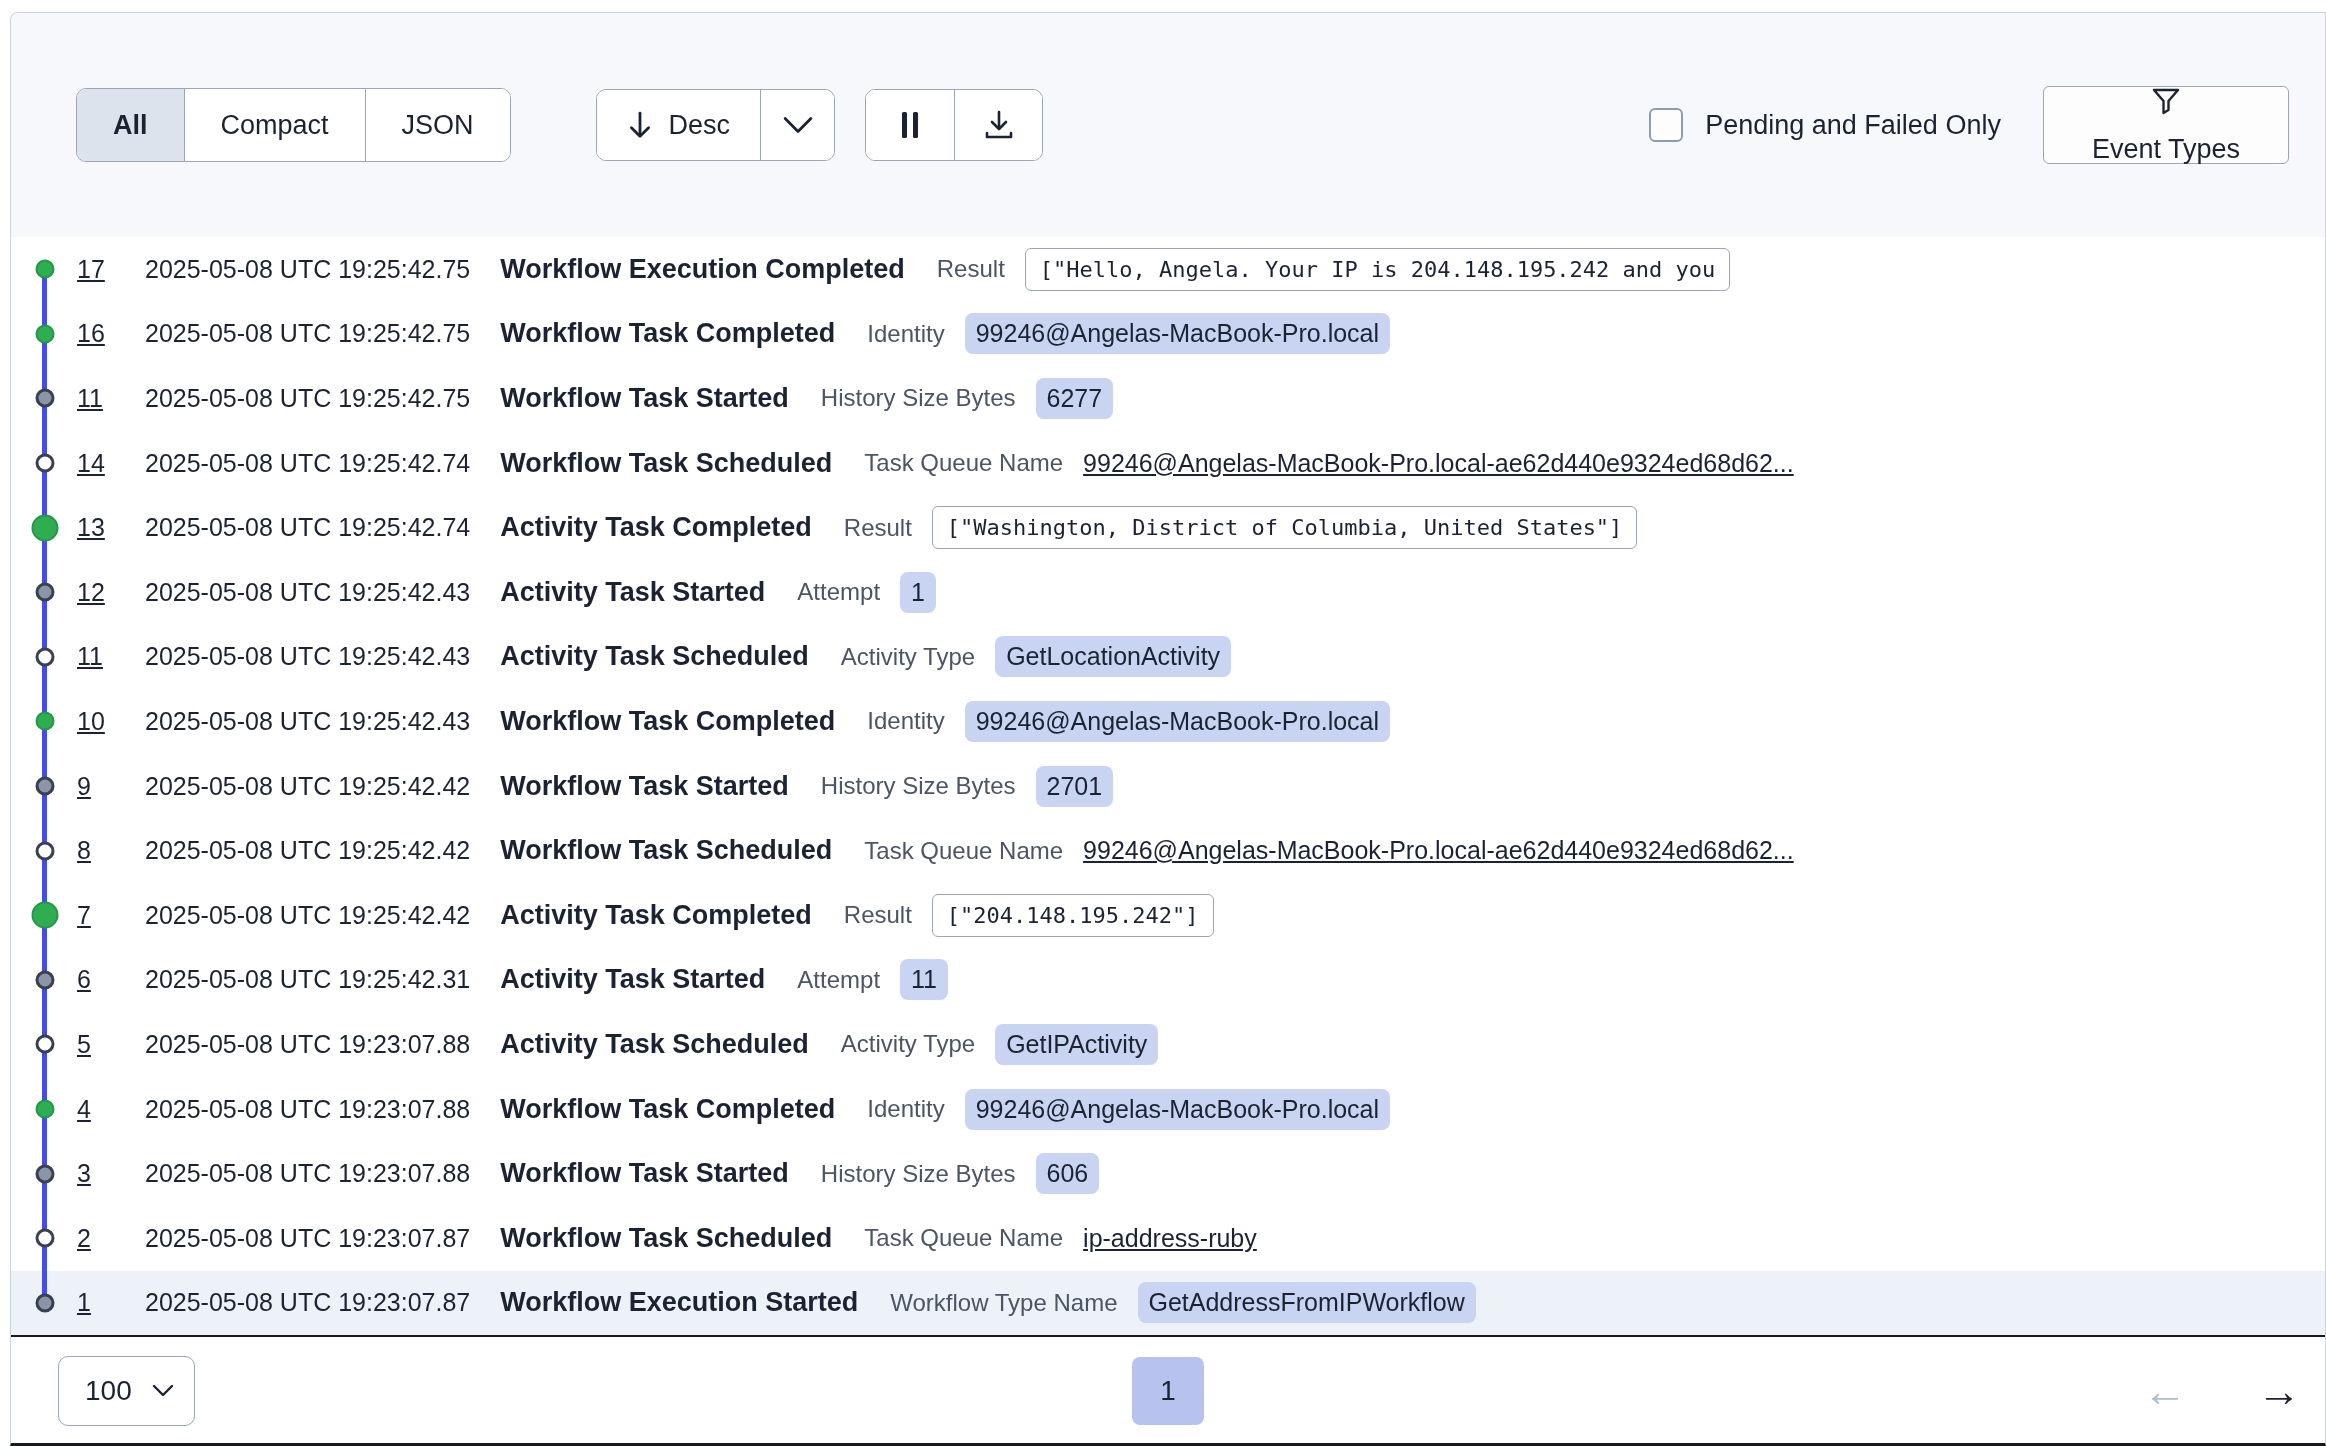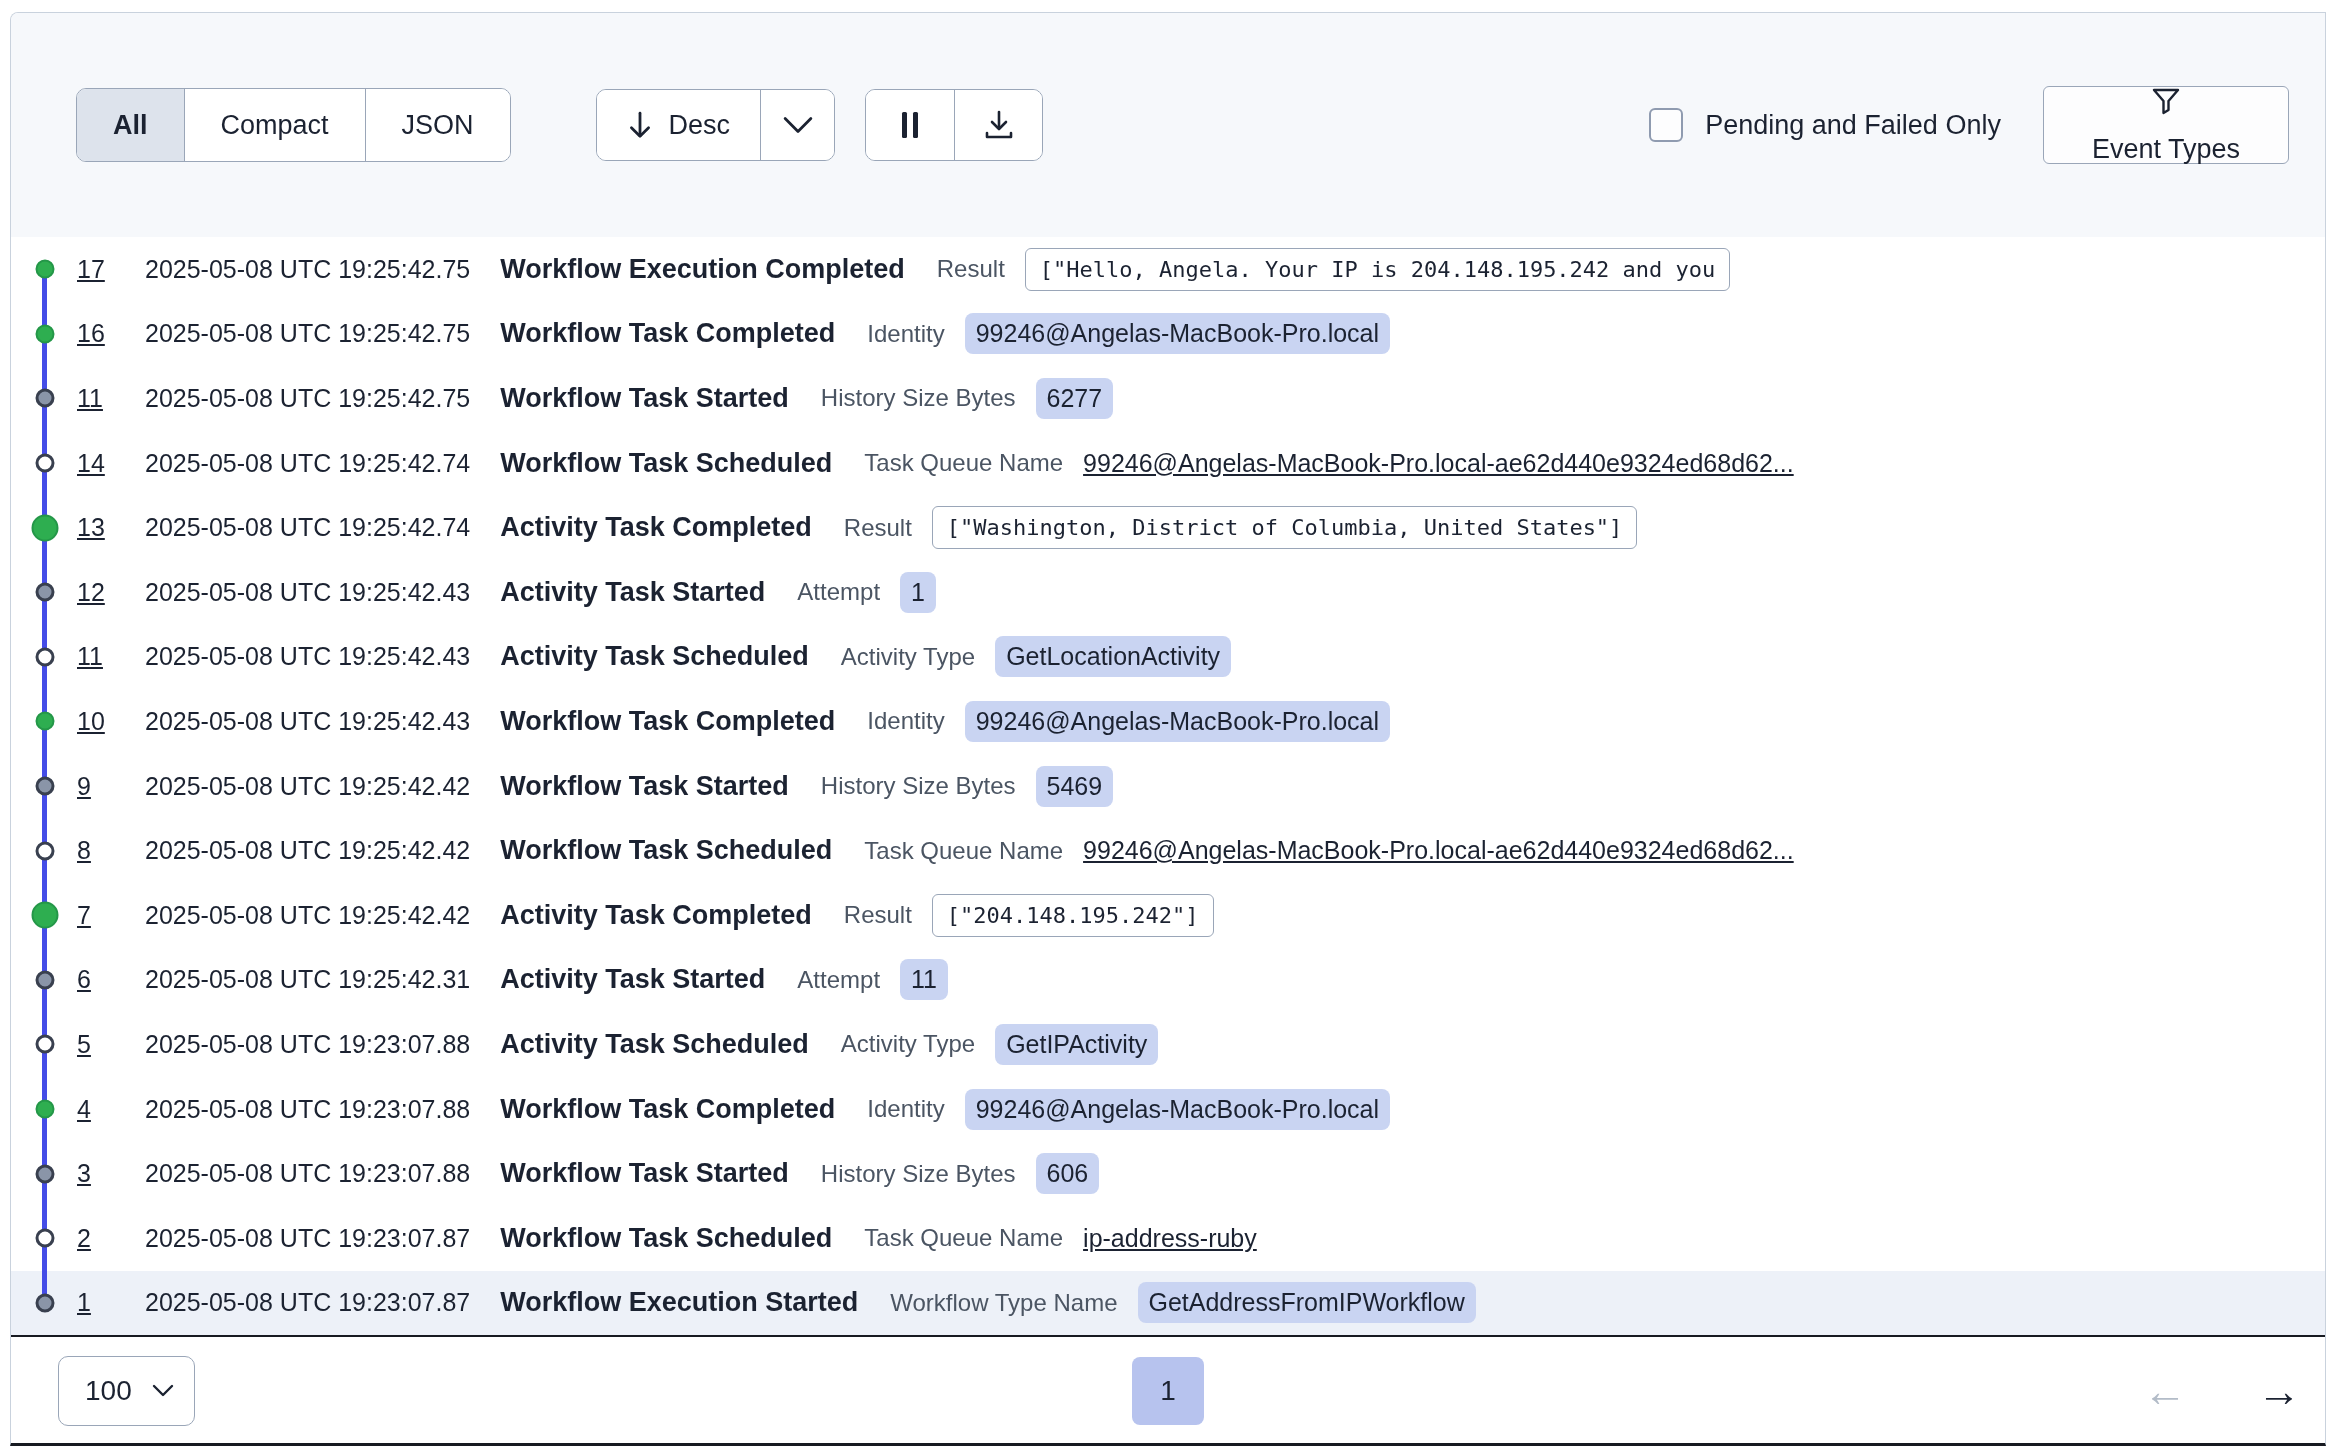--- a/index.html
+++ b/index.html
@@ -356,21 +356,21 @@
     <span class="attr-label">Identity</span>
     <span class="attr-value val-pill">99246@Angelas-MacBook-Pro.local</span>
   </div>
 
   <div class="event-row">
     <span class="dot dot-gray"></span>
     <a class="event-id">9</a>
     <span class="event-time">2025-05-08 UTC 19:25:42.42</span>
     <span class="event-name">Workflow Task Started</span>
     <span class="attr-label">History Size Bytes</span>
-    <span class="attr-value val-pill">5469</span>
+    <span class="attr-value val-pill">2701</span>
   </div>
 
   <div class="event-row">
     <span class="dot dot-open"></span>
     <a class="event-id">8</a>
     <span class="event-time">2025-05-08 UTC 19:25:42.42</span>
     <span class="event-name">Workflow Task Scheduled</span>
     <span class="attr-label">Task Queue Name</span>
     <span class="attr-value val-link">99246@Angelas-MacBook-Pro.local-ae62d440e9324ed68d62...</span>
   </div>

